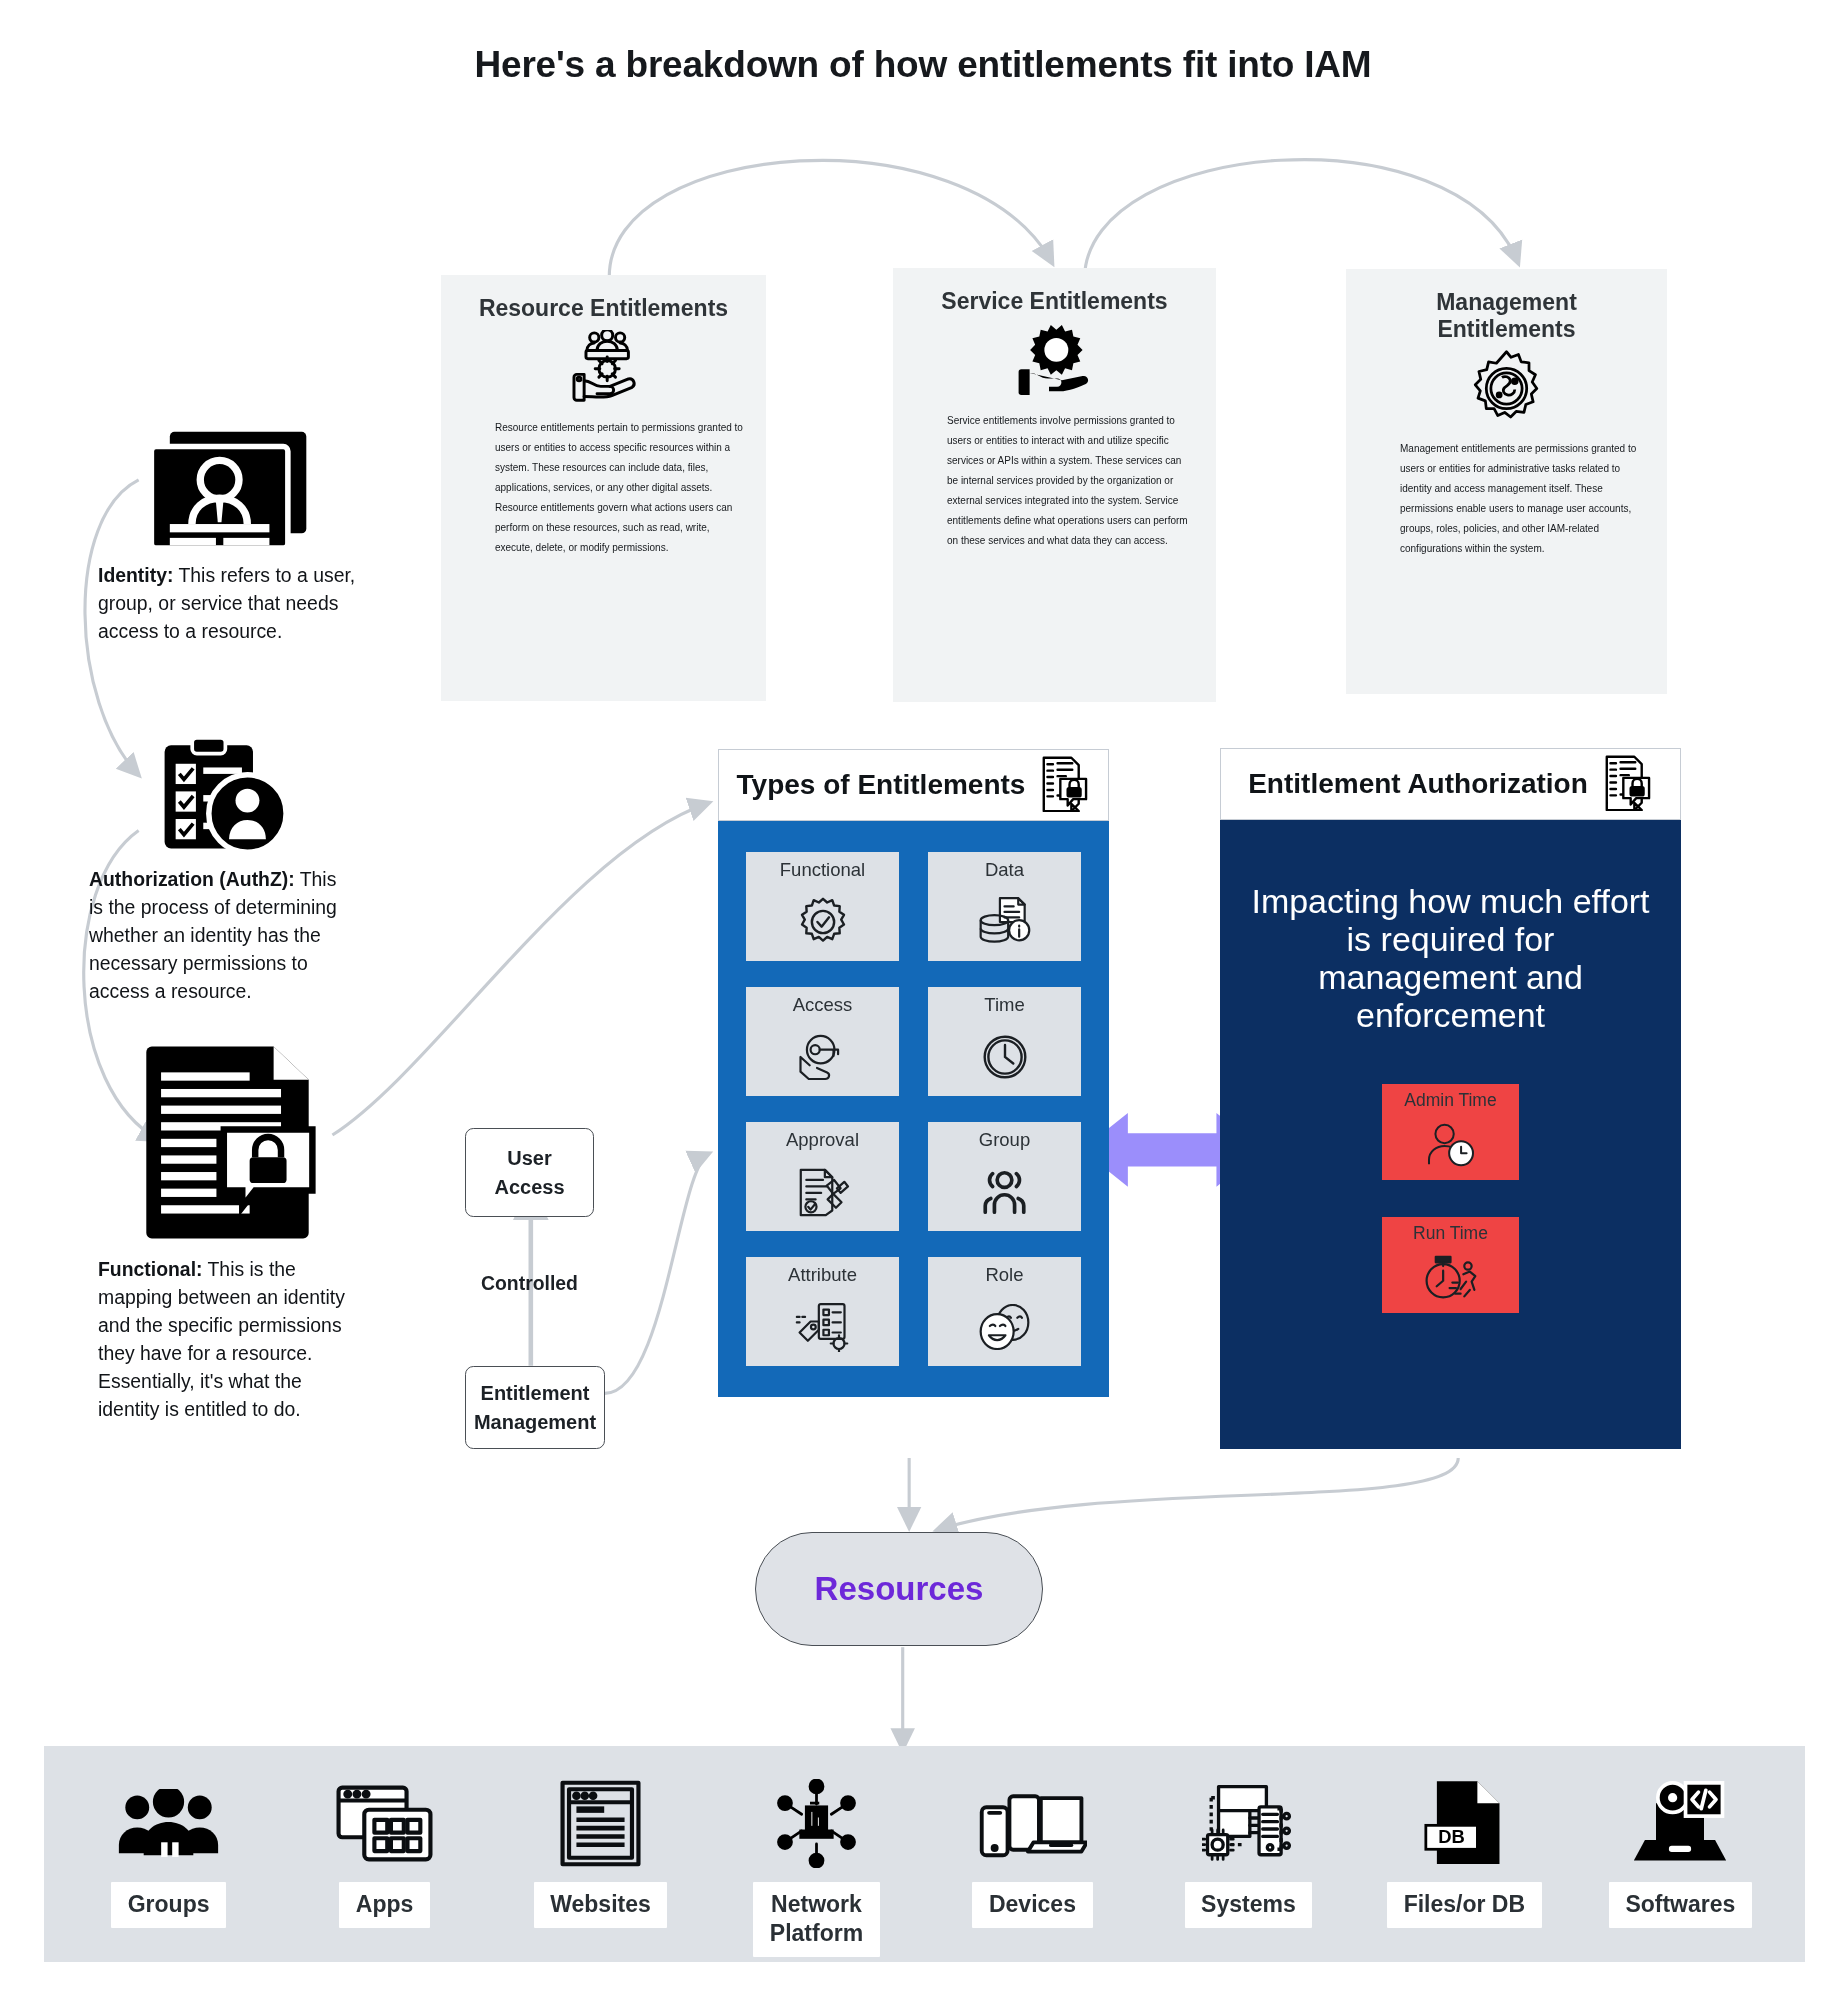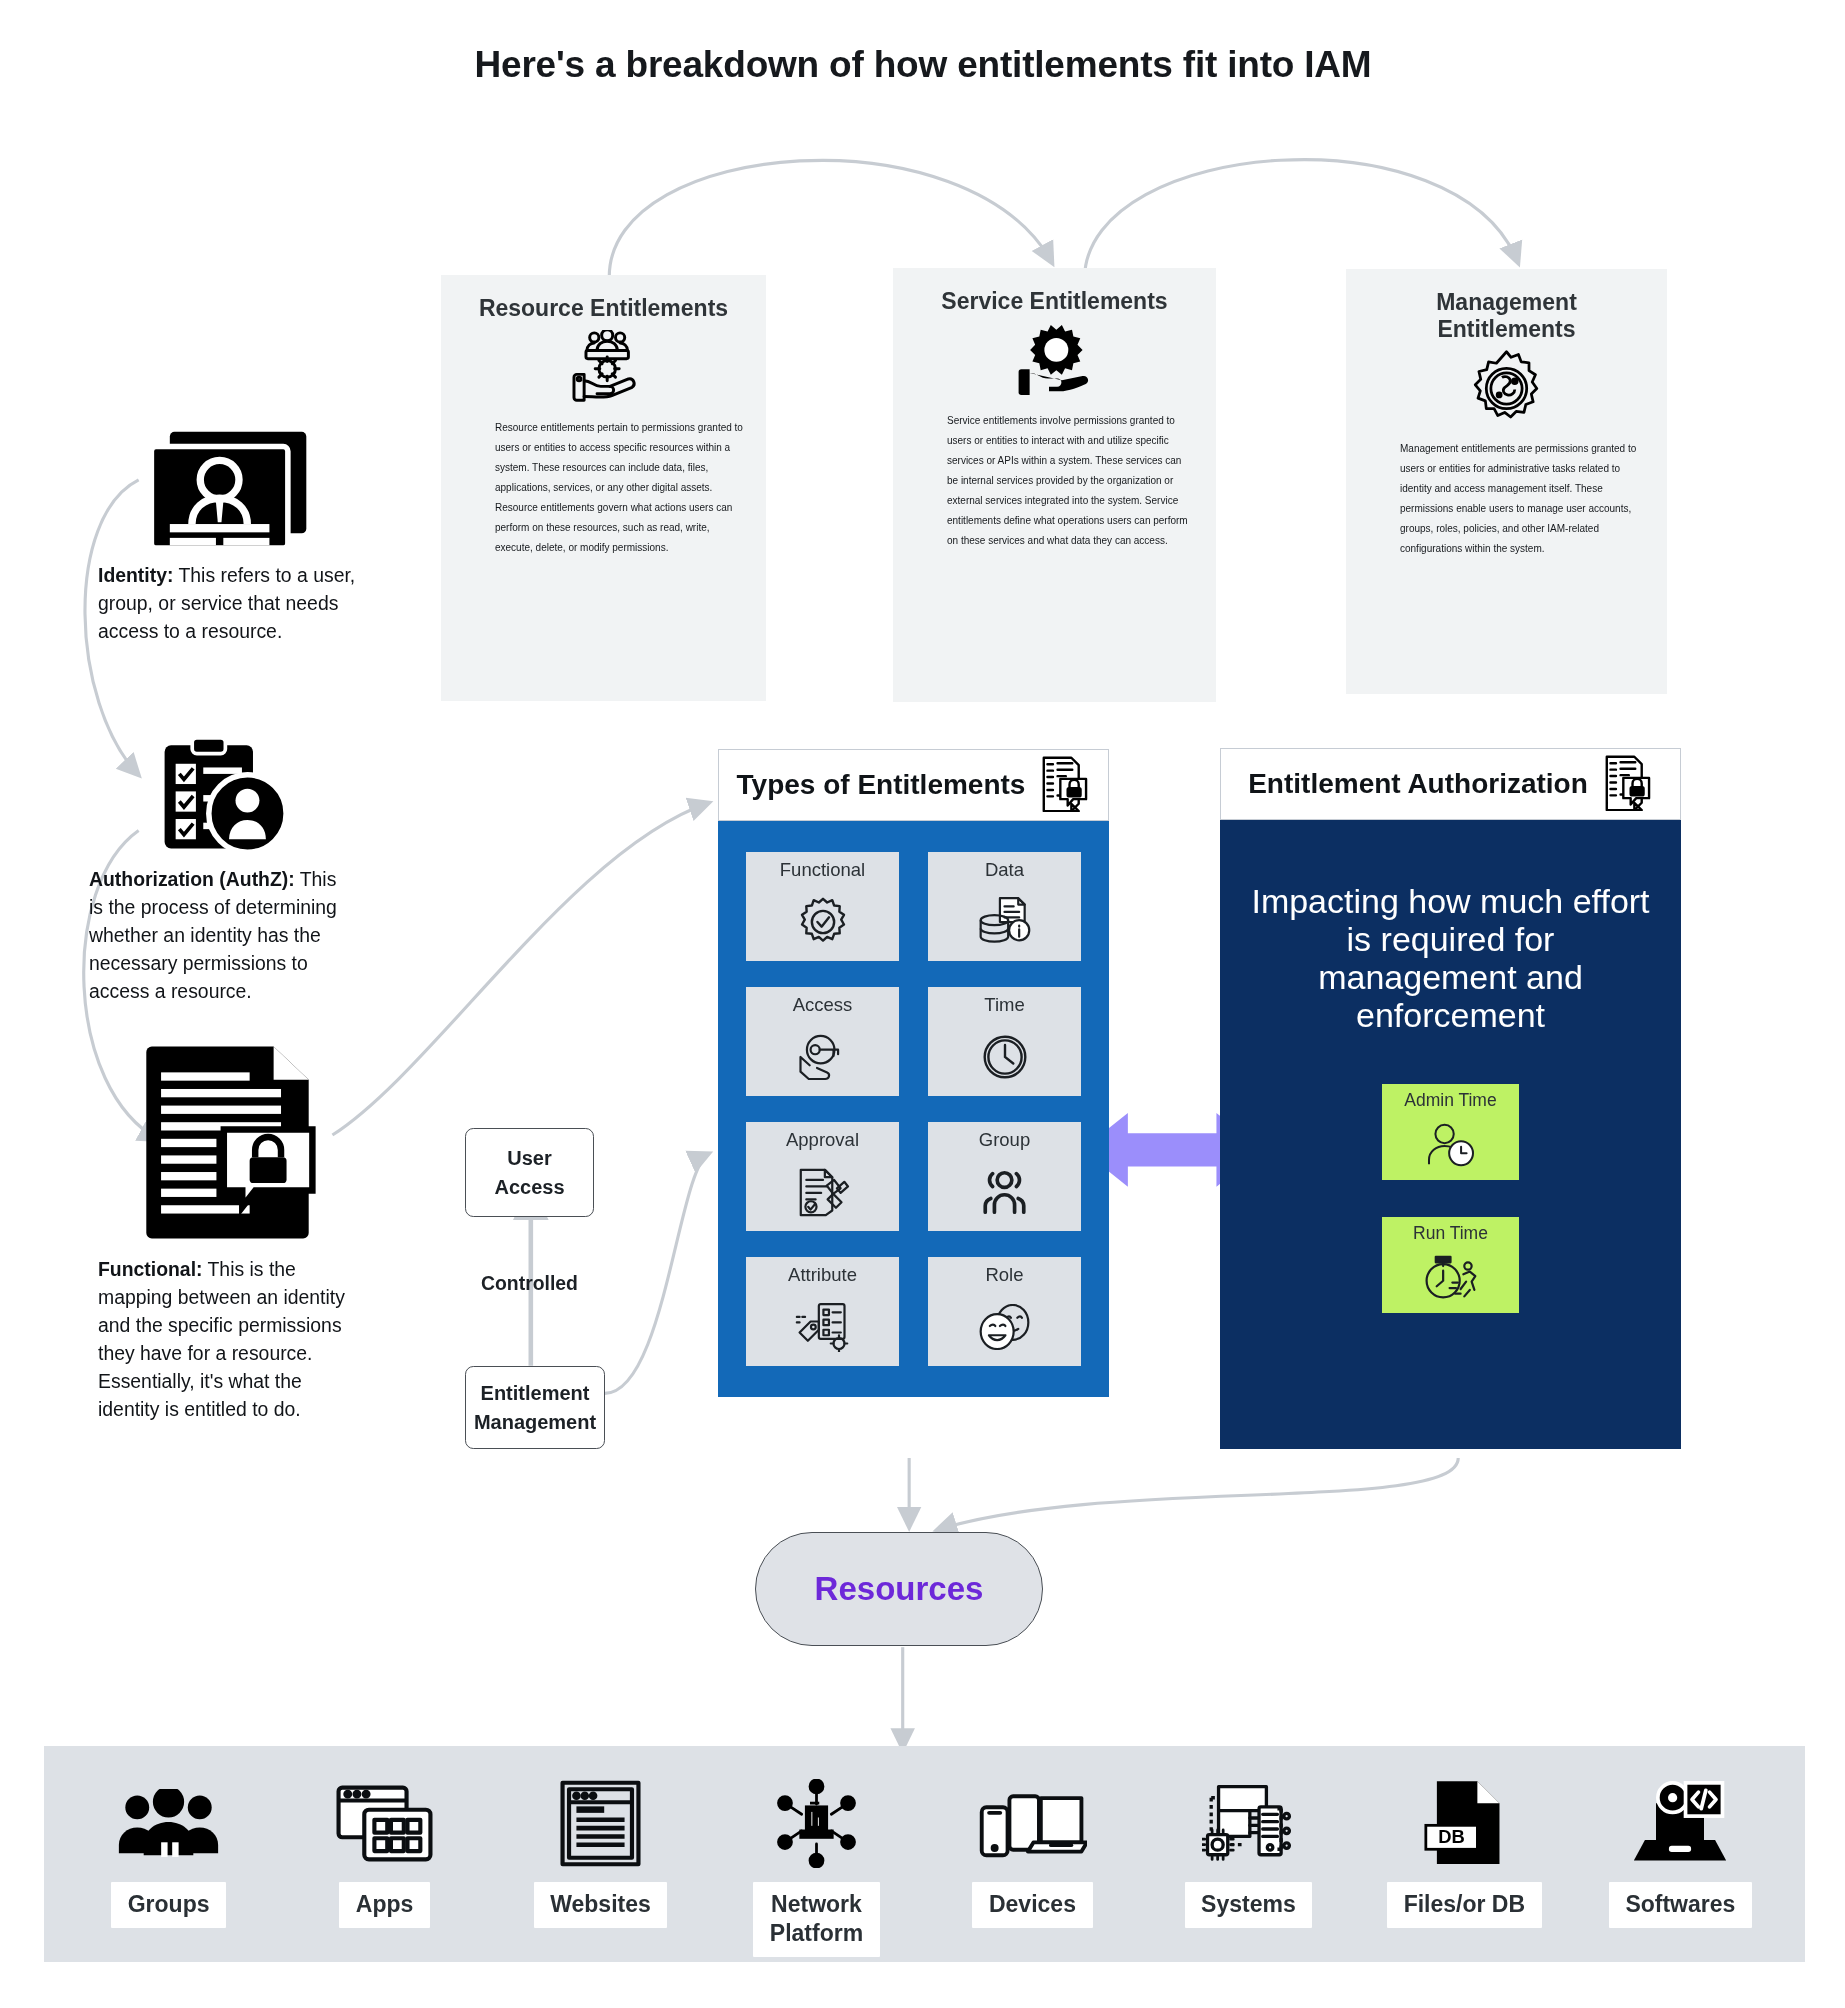--- a/index.html
+++ b/index.html
@@ -69,21 +69,21 @@
   .tile .tile-label { font-size: 18.5px; color: #2c3237; margin-bottom: 1.8px; }
   .tile .tile-icon { flex: 1; display: flex; align-items: center; justify-content: center; }
 
   .navy-text {
     color: #ffffff; text-align: center;
     font-size: 34px; line-height: 38px;
     margin: 31px 0 50px;
   }
   .navy-tiles { display: flex; flex-direction: column; align-items: center; gap: 37px; }
   .navy-tile {
-    background: #bef264; width: 137px; height: 96px;
+    background: #ef4444; width: 137px; height: 96px;
     display: flex; flex-direction: column; align-items: center; padding-top: 5.5px;
   }
   .navy-tile .tile-label { font-size: 17.5px; color: #2c3237; }
   .navy-tile .tile-icon { flex: 1; display: flex; align-items: center; justify-content: center; }
 
   
   .flowbox {
     position: absolute; z-index: 3;
     background: #ffffff; border: 1.4px solid #4a4f55; border-radius: 8.3px;
     display: flex; align-items: center; justify-content: center;

